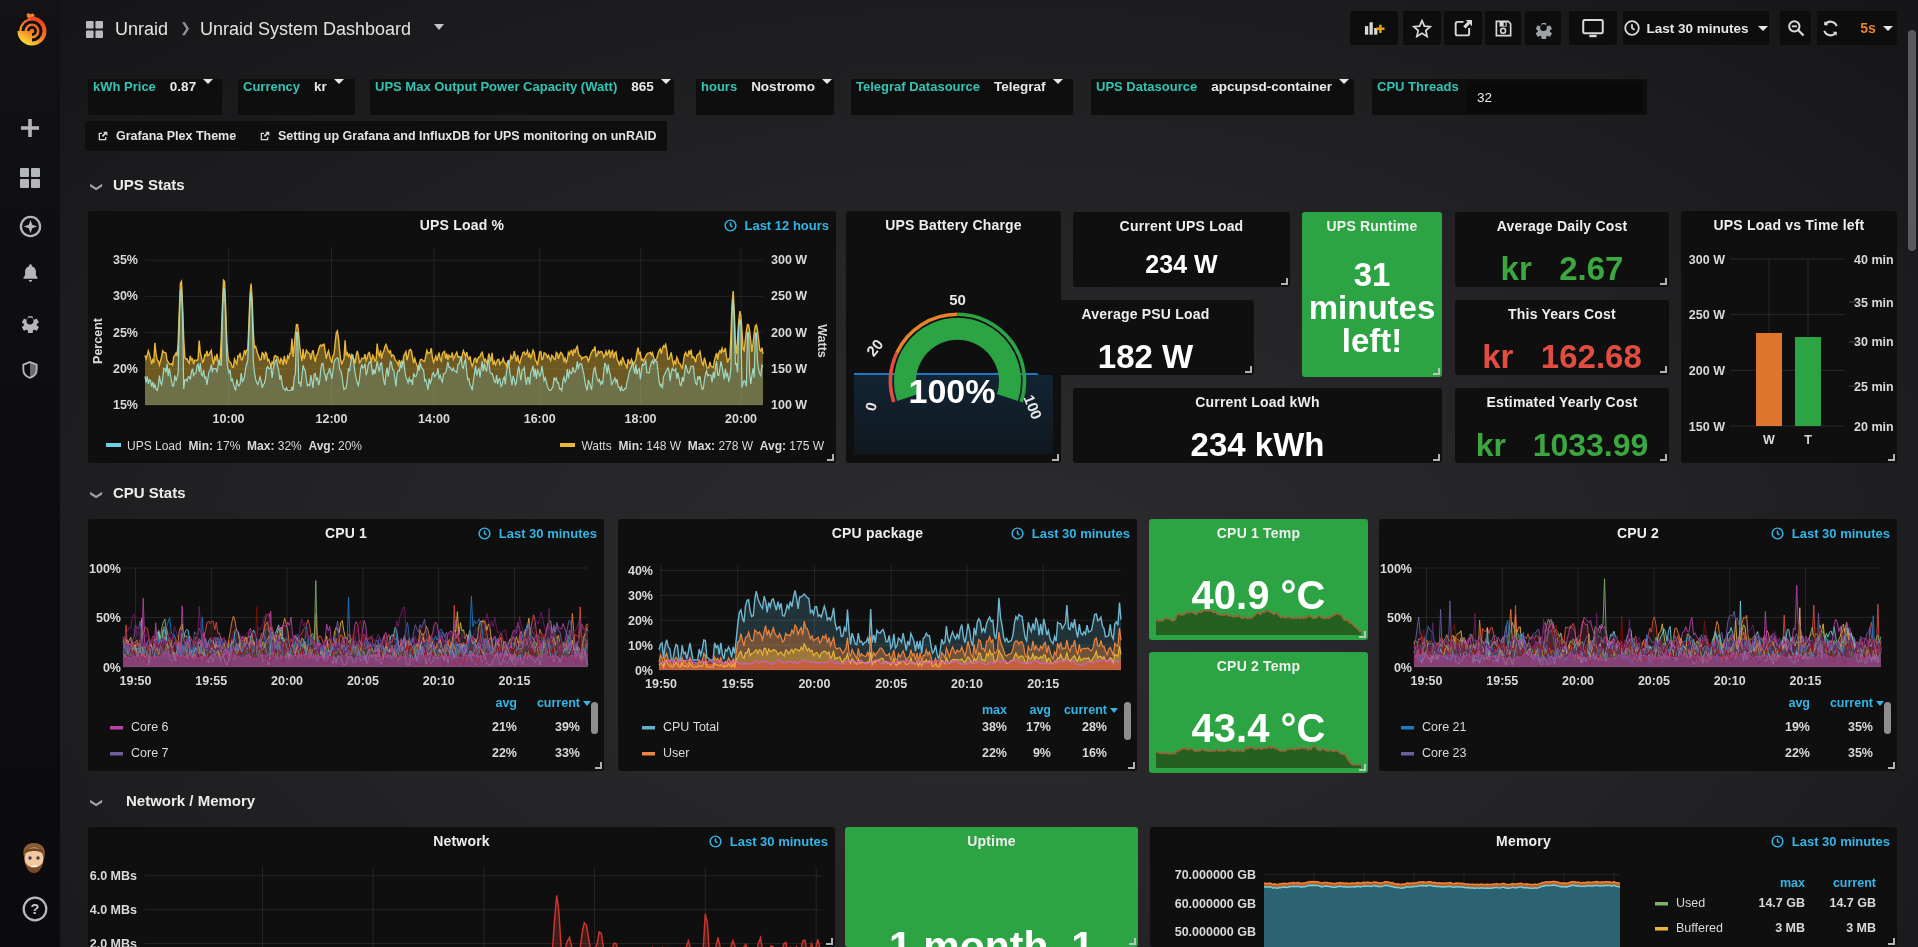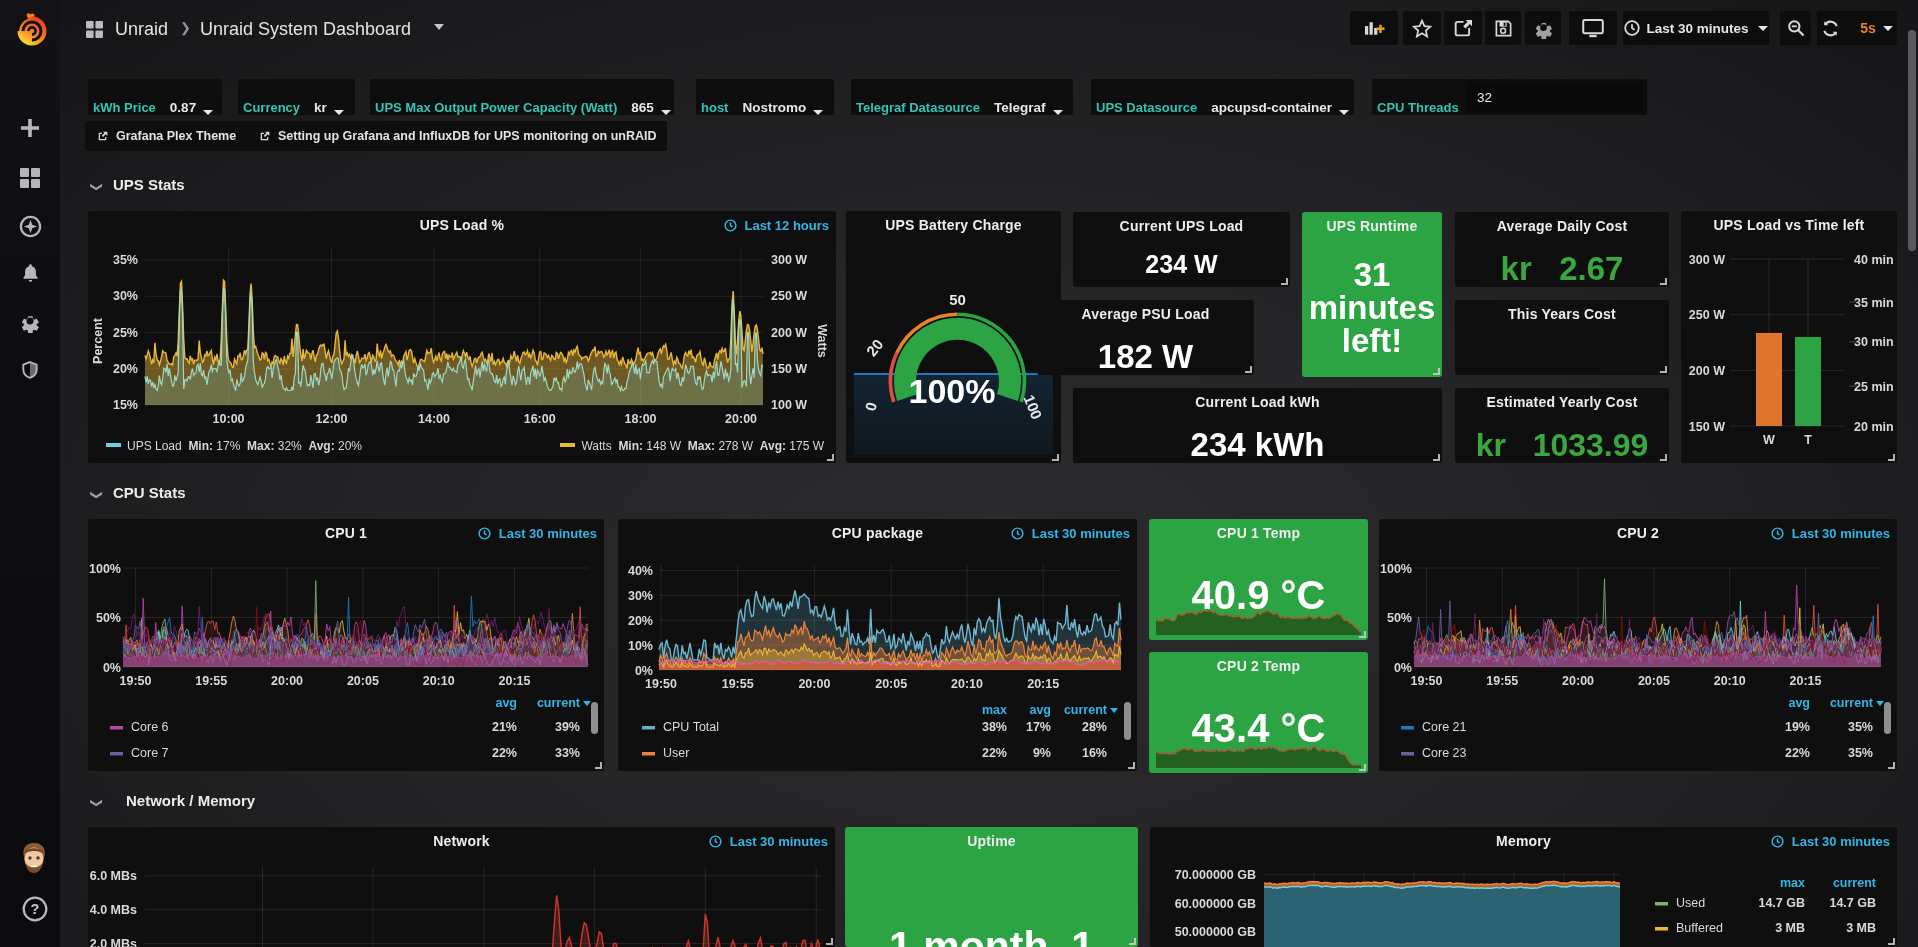--- a/index.html
+++ b/index.html
@@ -11,21 +11,21 @@
 .panel{position:absolute;background:#0f0f10;border-radius:3px}
 .panel .rsz{position:absolute;right:2px;bottom:2px;width:7px;height:7px;
  border-right:2px solid #cfcfcf;border-bottom:2px solid #cfcfcf;opacity:.85}
 .ptitle{position:absolute;top:6px;left:0;right:0;text-align:center;
  font-size:14px;font-weight:bold;color:#eeeeee;letter-spacing:.2px}
 .tlink{position:absolute;top:7px;right:7px;font-size:13px;font-weight:bold;color:#33b5e5}
 .tlink svg{vertical-align:-2px;margin-right:4px}
 .rowhdr{position:absolute;font-size:15px;font-weight:bold;color:#ececec}
 .rowhdr .chev{font-weight:normal;color:#9fa2a5;font-size:12px;margin-right:9px}
 .vbox{position:absolute;height:36px;background:#0e0e0f;border-radius:2px;
- display:flex;align-items:flex-end;padding:0 10px 0 5px;white-space:nowrap}
+ display:flex;align-items:flex-start;padding:0 10px 0 5px;white-space:nowrap}
 .vbox .lbl{color:#32c5b5;font-weight:bold;font-size:13px;margin-right:14px}
 .vbox .val{color:#e8e8e8;font-weight:bold;font-size:13.5px}
 .caret{display:inline-block;margin-left:7px;width:0;height:0;border-left:5px solid transparent;
  border-right:5px solid transparent;border-top:5px solid #e8e8e8;vertical-align:middle}
 .lnkbox{position:absolute;height:30px;background:#0e0e0f;border-radius:2px;display:flex;
  align-items:center;padding:0 11px;font-size:12.5px;font-weight:bold;color:#e3e3e3;white-space:nowrap}
 .lnkbox svg{margin-right:7px}
 .statv{position:absolute;left:0;right:0;text-align:center;font-weight:bold;color:#fff}
 .navbtn{position:absolute;top:11px;height:34px;background:#0d0d0e;border-radius:2px;
  display:flex;align-items:center;justify-content:center;color:#e6e6e6;white-space:nowrap}
@@ -188,21 +188,21 @@
       <span class="lbl">Currency</span>
       <span class="val">kr</span>
       <span class="caret"></span>
     </div>
     <div class="vbox" style="left:370px;top:79px;width:304px">
       <span class="lbl">UPS Max Output Power Capacity (Watt)</span>
       <span class="val">865</span>
       <span class="caret"></span>
     </div>
     <div class="vbox" style="left:696px;top:79px;width:138px">
-      <span class="lbl">host</span>
+      <span class="lbl">hours</span>
       <span class="val">Nostromo</span>
       <span class="caret"></span>
     </div>
     <div class="vbox" style="left:851px;top:79px;width:222px">
       <span class="lbl">Telegraf Datasource</span>
       <span class="val">Telegraf</span>
       <span class="caret"></span>
     </div>
     <div class="vbox" style="left:1091px;top:79px;width:263px">
       <span class="lbl">UPS Datasource</span>
@@ -315,20 +315,21 @@
       <div class="statv" style="top:46px;font-size:33px;line-height:1.0;color:#fff">31<br>minutes<br>left!</div>
       <div class="rsz"></div>
     </div>
     <div class="panel" style="left:1455px;top:212px;width:214px;height:75px;background:#0f0f10">
       <div class="ptitle" style="top:6px">Average Daily Cost</div>
       <div class="statv" style="top:38px;font-size:33px;color:#3ba73f">kr&nbsp;&nbsp; 2.67</div>
       <div class="rsz"></div>
     </div>
     <div class="panel" style="left:1455px;top:300px;width:214px;height:75px;background:#0f0f10">
       <div class="ptitle" style="top:6px">This Years Cost</div>
+      <div class="statv" style="top:38px;font-size:33px;color:#e24d42">kr&nbsp;&nbsp; 162.68</div>
       <div class="rsz"></div>
     </div>
     <div class="panel" style="left:1455px;top:388px;width:214px;height:75px;background:#0f0f10">
       <div class="ptitle" style="top:6px">Estimated Yearly Cost</div>
       <div class="statv" style="top:39px;font-size:32px;color:#3ba73f">kr&nbsp;&nbsp; 1033.99</div>
       <div class="rsz"></div>
     </div>
     <div class="panel" style="left:1681px;top:211px;width:216px;height:252px;background:#0f0f10">
       <div class="ptitle" style="top:6px">UPS Load vs Time left</div>
       <svg class="abs" style="left:0;top:0" width="216" height="252" viewBox="0 0 216 252">

